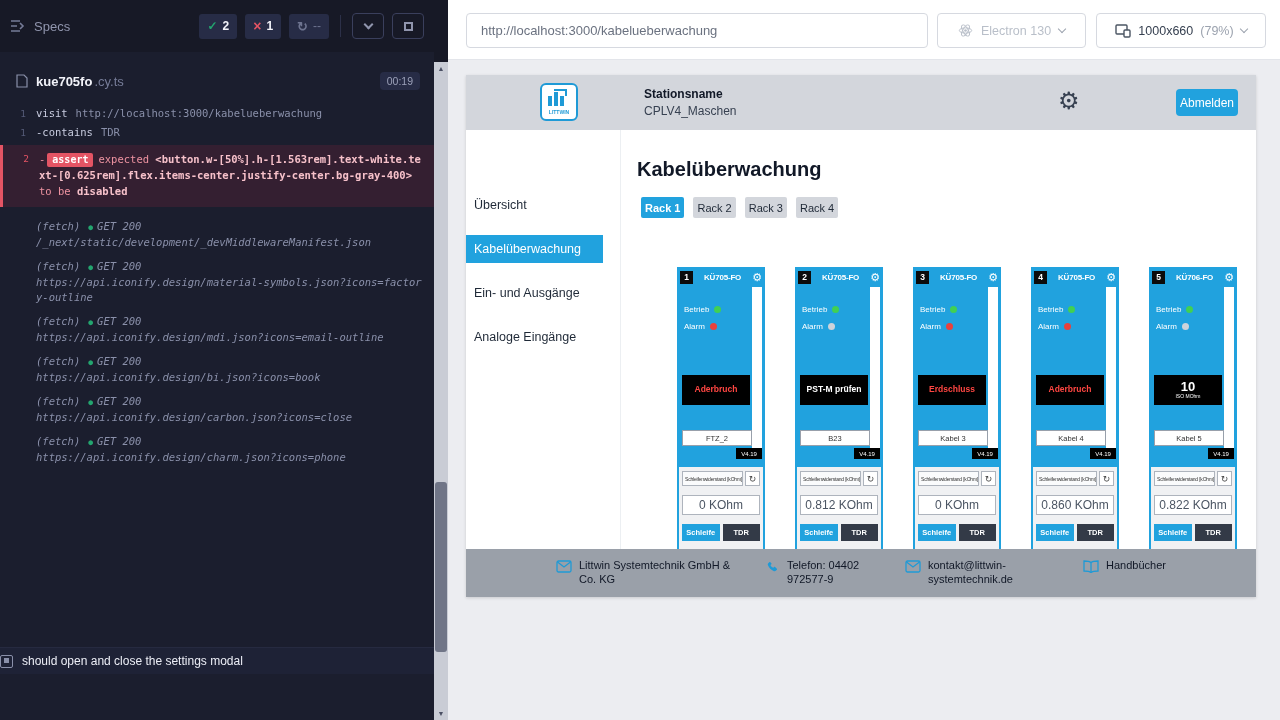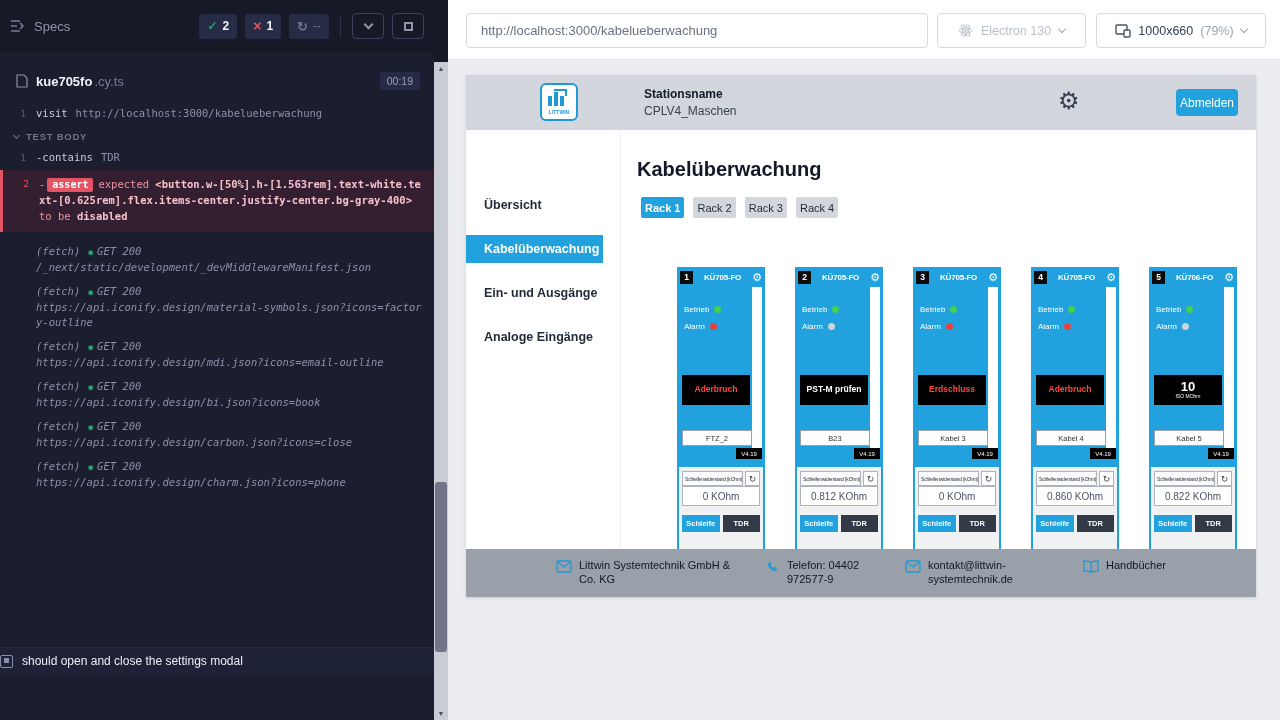--- a/index.html
+++ b/index.html
@@ -70,21 +70,21 @@
 
   .app-header{position:absolute;left:0;top:0;width:790px;height:55px;background:#d3d6dc}
   .logo-box{position:absolute;left:74px;top:8px;width:38px;height:38px;background:#fff;border:2px solid #1f9ad6;border-radius:6px;display:flex;align-items:center;justify-content:center}
   .station{position:absolute;left:178px;top:12px}
   .station-label{font-size:12px;font-weight:bold;color:#111827}
   .station-value{font-size:12px;color:#374151;margin-top:3px}
   .app-gear{position:absolute;left:592px;top:14px;font-size:24px;color:#374151;line-height:1}
   .logout-btn{position:absolute;left:710px;top:14px;width:62px;height:27px;background:#21a2de;color:#fff;font-size:12px;border:none;border-radius:4px;display:flex;align-items:center;justify-content:center;cursor:pointer}
 
   .app-sidebar{position:absolute;left:0;top:55px;width:155px;height:419px;background:#fff;border-right:1px solid #eceff2}
-  .s-item{position:absolute;left:0;width:137px;height:28px;display:flex;align-items:center;padding-left:18px;font-size:12.5px;font-weight:bold;color:#1f2937;cursor:pointer}
+  .s-item{position:absolute;left:0;width:137px;height:28px;display:flex;align-items:center;padding-left:8px;font-size:12.5px;font-weight:normal;color:#1f2937;cursor:pointer}
   .s-item.active{background:#21a2de;color:#fff}
 
   .page-title{position:absolute;left:171px;top:83px;font-size:20px;font-weight:bold;color:#111827}
   .tabs{position:absolute;left:175px;top:122px;display:flex;gap:9px}
   .tab{height:21px;padding:0 4px;display:flex;align-items:center;font-size:11px;background:#d3d6dc;color:#1f2937;border-radius:2px;cursor:pointer}
   .tab.active{background:#21a2de;color:#fff;font-weight:bold}
 
   
   .card{position:absolute;top:192px;width:88px;height:290px;background:#21a2de;z-index:1}
   .c-head{display:flex;align-items:center;gap:3px;padding:0 3px;margin-top:2px;height:16px}
@@ -97,21 +97,21 @@
   .led-green{background:#41d052}
   .c-status{position:absolute;top:108px;left:5px;width:68px;height:30px;background:#000;display:flex;flex-direction:column;align-items:center;justify-content:center;text-align:center;line-height:1.1}
   .c-status-main{font-size:8.5px;font-weight:bold}
   .c-status-sub{font-size:5px;color:#fff}
   .c-name{position:absolute;top:163px;left:5px;width:70px;height:16px;background:#fff;border:1px solid #98a0ab;display:flex;align-items:center;justify-content:center;font-size:7.5px;color:#333;cursor:text}
   .c-version{position:absolute;top:181px;right:3px;width:26px;height:11px;background:#000;color:#fff;font-size:6px;display:flex;align-items:center;justify-content:center}
   .c-bottom{position:absolute;left:2px;right:2px;top:200px;height:88px;background:#f0f1f3;padding:4px 3px}
   .c-sec{display:flex;gap:2px;align-items:stretch}
   .c-sec-label{flex:1;border:1px solid #aeb4bd;background:#fafbfc;font-size:5px;letter-spacing:-.2px;color:#333;padding:0 2px;display:flex;align-items:center;white-space:nowrap;overflow:hidden;height:15px}
   .c-refresh{width:15px;height:15px;border:1px solid #aeb4bd;background:#fff;display:flex;align-items:center;justify-content:center;font-size:9px;color:#444;flex:none;cursor:pointer}
-  .c-val{height:20px;background:#fff;border:1px solid #aeb4bd;display:flex;align-items:center;justify-content:center;font-size:10px;color:#4b5563}
+  .c-val{margin-top:9px;height:20px;background:#fff;border:1px solid #aeb4bd;display:flex;align-items:center;justify-content:center;font-size:12px;color:#4b5563}
   .c-btns{margin-top:9px;display:flex;gap:3px;height:17px}
   .c-btn{flex:1;display:flex;align-items:center;justify-content:center;font-size:7.5px;font-weight:bold;color:#fff;cursor:pointer}
   .c-btn-loop{background:#21a2de}
   .c-btn-tdr{background:#333a47}
 
   .app-footer{position:absolute;left:0;top:474px;width:790px;height:48px;background:#9aa0a9;z-index:2}
   .f-item{position:absolute;top:9px;display:flex;gap:7px;align-items:flex-start}
   .f-ico{flex:none;margin-top:1px}
   .f-txt{font-size:11px;line-height:14px;color:#111827}
 </style>
@@ -163,24 +163,20 @@
   </div>
 
   <div class="cmd-log">
 
     <div class="cmd-line">
       <span class="ln-num">1</span>
       <span class="cmd-name">visit</span>
       <span class="cmd-arg">http://localhost:3000/kabelueberwachung</span>
     </div>
 
-    <div class="section-hdr">
-      <span class="chev"></span>
-      <span>TEST BODY</span>
-    </div>
 
     <div class="cmd-line">
       <span class="ln-num">1</span>
       <span class="cmd-name">-contains</span>
       <span class="cmd-arg">TDR</span>
     </div>
 
     <div class="assert-block">
       <span class="ln-num">2</span>
       <div class="assert-body">-<span class="assert-badge">assert</span><span>expected</span> <span class="assert-sel">&lt;button.w-[50%].h-[1.563rem].text-white.text-[0.625rem].flex.items-center.justify-center.bg-gray-400&gt;</span> <span>to be</span> <span class="assert-state">disabled</span></div>

